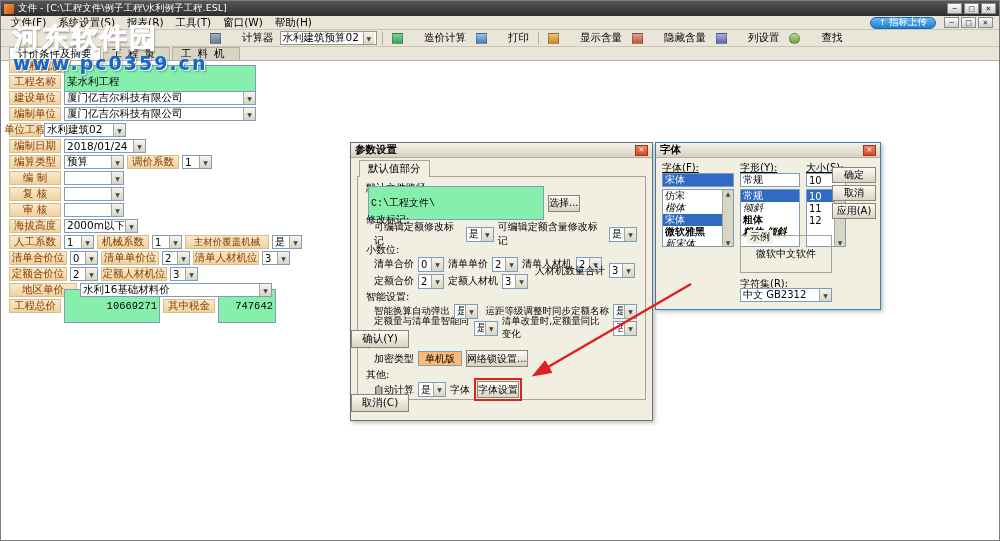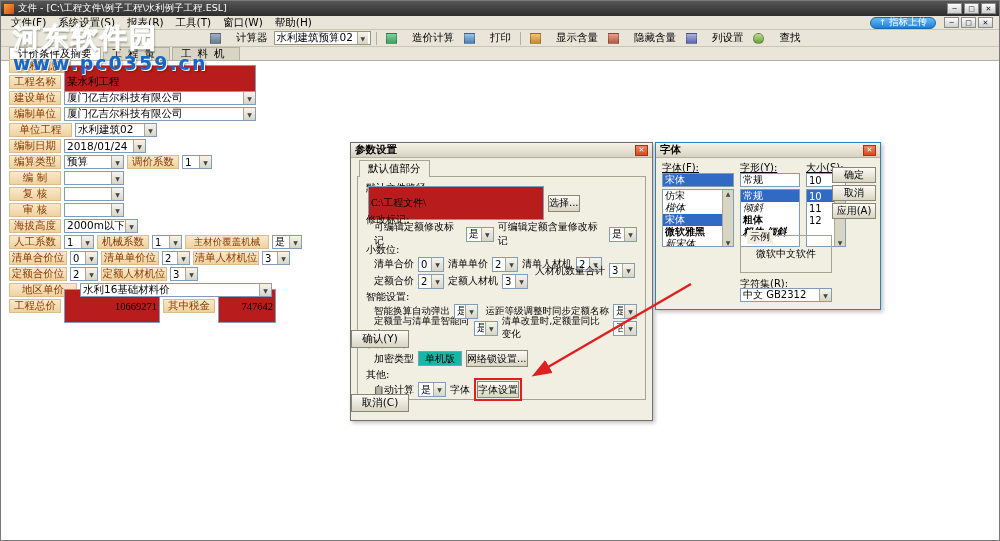--- a/index.html
+++ b/index.html
@@ -14,57 +14,57 @@
 
   
   .menubar { height:14px; background:#e9e5d9; display:flex; align-items:center; padding:0 4px; border-bottom:1px solid #cbc6b4; }
   .menu-item { padding:0 6px; font-size:10.5px; }
   .upload-btn { margin-left:auto; height:12px; background:linear-gradient(#6cb9f2,#1d7fd4); color:#fff; border-radius:6px; padding:0 8px; display:flex; align-items:center; gap:3px; font-size:9.5px; border:1px solid #1668ad; }
   .up-ico { font-size:8px; line-height:1; }
   .mdi-btns { display:flex; gap:2px; margin-left:8px; margin-right:2px; }
 
   
   .toolbar { height:17px; background:#e9e5d9; display:flex; align-items:center; padding:0 6px 0 205px; gap:2px; border-bottom:1px solid #cbc6b4; }
-  .tbtn { display:flex; align-items:center; gap:15px; padding:1px 4px; font-size:10.5px; white-space:nowrap; }
+  .tbtn { display:flex; align-items:center; gap:21px; padding:1px 4px; font-size:10.5px; white-space:nowrap; }
   .ticon { width:11px; height:11px; display:inline-block; border:1px solid rgba(0,0,0,.25); flex:none; }
   .tsep { width:1px; height:13px; background:#b5b09e; margin:0 3px; flex:none; }
   .tcombo { display:flex; align-items:center; border:1px solid #9a957f; background:#fff; height:14px; padding:0 2px; font-size:10.5px; gap:4px; }
 
   
   .tabstrip { height:14px; display:flex; align-items:flex-end; background:#e9e5d9; border-bottom:1px solid #b5b09e; padding-left:8px; gap:2px; }
   .tab { padding:0 8px; font-size:10.5px; border:1px solid #b5b09e; border-bottom:none; background:#d9d5c5; height:13px; display:flex; align-items:center; }
   .tab.active { background:#fff; }
   .tab.spaced { letter-spacing:6px; }
 
   
   .form { position:absolute; left:8px; top:58px; width:300px; }
   .frow { display:flex; align-items:center; gap:3px; height:14px; margin-bottom:2px; font-size:10.5px; }
   .flabel { background:linear-gradient(#f9e9cb,#eed2a0); border:1px solid #d9bd8c; color:#8a3c00; height:14px; display:flex; align-items:center; justify-content:center; padding:0 1px; flex:none; font-size:10.5px; white-space:nowrap; }
-  .finput { height:14px; border:1px solid #7f9db9; background:#b91c1c; font-size:10.5px; padding:16px 2px; font-family:Liberation Serif, serif; }
+  .finput { height:14px; border:1px solid #7f9db9; background:#86efac; font-size:10.5px; padding:16px 2px; font-family:Liberation Mono, monospace; }
   .num { text-align:right; }
   .sel { height:14px; border:1px solid #7f9db9; background:#fff; display:flex; align-items:center; position:relative; padding:0 13px 0 2px; flex:none; white-space:nowrap; overflow:hidden; }
   .sel .val { overflow:hidden; white-space:nowrap;text-align:center; }
   .arw { position:absolute; right:0; top:0; bottom:0; width:12px; background:linear-gradient(#f6f4eb,#d9d5c5); border-left:1px solid #aaa79a; display:flex; align-items:center; justify-content:center; }
   .arw::after { content:"▼"; font-size:6px; color:#444; }
 
   
   .dlg { position:absolute; background:#f1eee2; border:1px solid #6f6f6f; box-shadow:2px 2px 4px rgba(0,0,0,.25); }
   .dlg-tb { height:15px; background:linear-gradient(#f5f2e7,#d7d3c3); border-bottom:1px solid #b3ae9b; display:flex; align-items:center; padding:0 4px; font-size:10.5px; font-weight:bold;gap:32px; }
   .dlg-x { margin-left:auto; width:13px; height:11px; background:linear-gradient(#ef8468,#d6491f); border:1px solid #a33413; color:#fff; font-size:7px; display:flex; align-items:center; justify-content:center; }
   .btn { height:18px; padding:0 0; background:linear-gradient(#fbfaf4,#d9d5c5); border:1px solid #8a8672; font-size:10.5px; display:inline-flex; align-items:center; justify-content:center; font-family:inherit; white-space:nowrap; }
 
   
   #params { left:349px; top:141px; width:303px; height:279px; }
   .ptab { display:inline-block; margin:2px 0 0 8px; padding:1px 8px; border:1px solid #a8a390; border-bottom:none; background:#f1eee2; font-size:10.5px; position:relative; z-index:2; }
   .pbody { margin:0 6px; border:1px solid #a8a390; padding:3px 8px 4px; height:224px; margin-top:-1px; position:relative; }
   .pseclab { font-size:10px; height:11px; margin:2px 0 1px; line-height:11px; }
   .prow { display:flex; align-items:center; gap:4px; margin-bottom:1px; padding-left:8px; font-size:10px; height:16px; }
   .prow .sel { height:15px; font-size:10px; }
   .prow.sm { font-size:9.5px; }
-  .pval { border:1px solid #7f9db9; background:#14b8a6; height:15px; padding:0 6px; display:inline-flex; align-items:center; font-size:10px; }
+  .pval { border:1px solid #7f9db9; background:#fdba74; height:15px; padding:0 6px; display:inline-flex; align-items:center; font-size:10px; }
   .resqty { position:absolute; right:10px; top:86px; display:flex; align-items:center; gap:4px; font-size:10px; }
   .dlg-btns { position:absolute; bottom:8px; left:0; right:0; display:flex; justify-content:center; gap:46px;flex-direction:column; }
 
   
   .redbox { position:relative; display:inline-flex; border:2px solid #e02020; padding:1px; }
   .arrow-svg { position:absolute; left:50px; top:-102px; width:170px; height:112px; overflow:visible; z-index:500; pointer-events:none; }
 
   
   #fontdlg { left:654px; top:141px; width:226px; height:168px; border:1px solid #2f81b8; }
   .abs { position:absolute; }
@@ -178,21 +178,21 @@
         </span>
     </div>
     <div class="frow">
       <span class="flabel" style="width:52px">编制单位</span>
       <span class="sel" style="width:192px">
           <span class="val">厦门亿吉尔科技有限公司</span>
           <span class="arw"></span>
         </span>
     </div>
     <div class="frow">
-      <span class="flabel" style="width:63px">单位工程</span>
+      <span class="flabel" style="width:32px">单位工程</span>
       <span class="sel" style="width:82px">
           <span class="val">水利建筑02</span>
           <span class="arw"></span>
         </span>
     </div>
     <div class="frow">
       <span class="flabel" style="width:52px">编制日期</span>
       <span class="sel" style="width:82px">
           <span class="val">2018/01/24</span>
           <span class="arw"></span>

